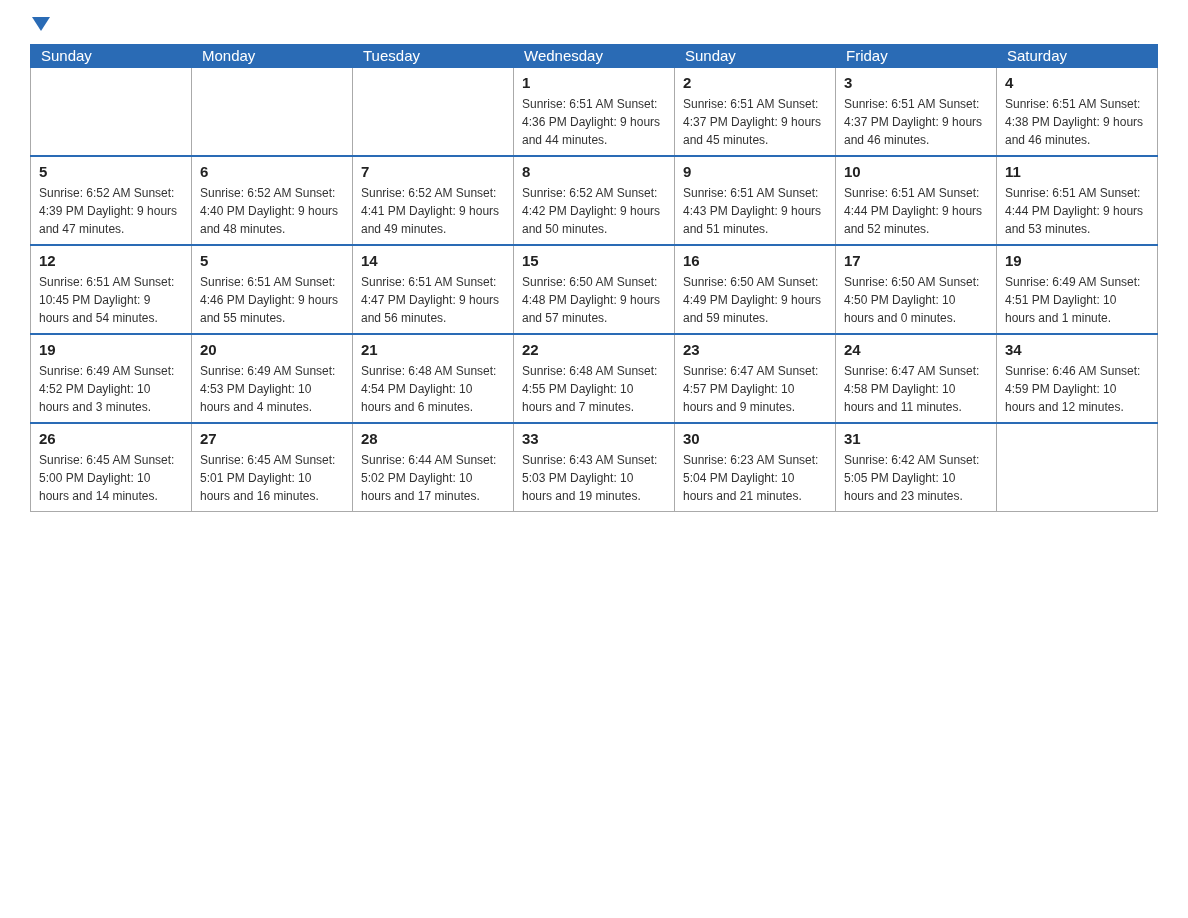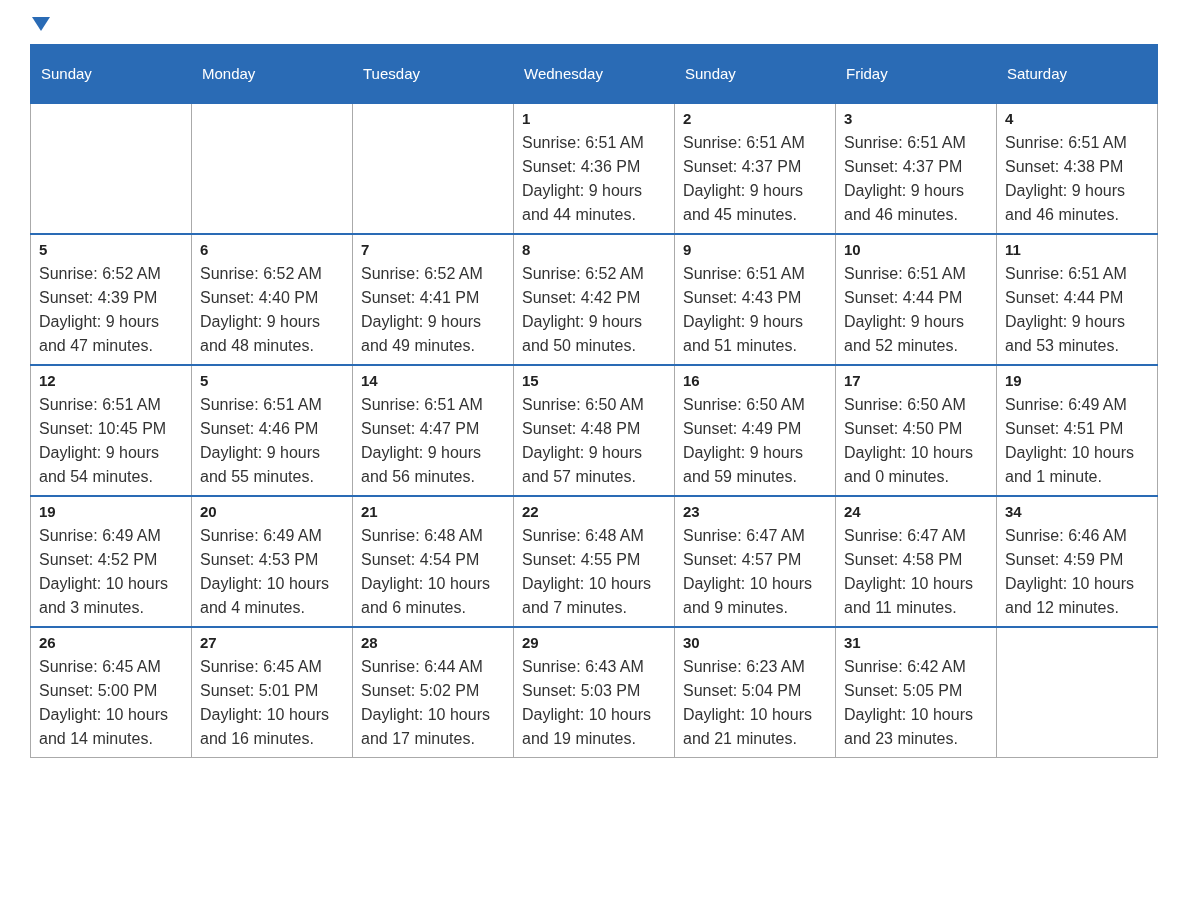--- a/index.html
+++ b/index.html
@@ -48,21 +48,21 @@
       margin-top: 4px;
     }
     .calendar {
       width: 100%;
       border-collapse: collapse;
       margin-top: 10px;
     }
     .calendar th {
       background-color: #2a6bb5;
       color: #fff;
-      padding: 20px 10px;
+      padding: 2px 10px;
       font-size: 15px;
       font-weight: normal;
       text-align: left;
       border: 1px solid #2a6bb5;
     }
     .calendar td {
       border: 1px solid #aaa;
       vertical-align: top;
       padding: 6px 8px;
       width: calc(100% / 7);
@@ -74,21 +74,21 @@
     .calendar tr td {
       border-top: 2px solid #2a6bb5;
     }
     .day-num {
       font-size: 15px;
       font-weight: bold;
       color: #222;
       margin-bottom: 4px;
     }
     .day-info {
-      font-size: 16px;
+      font-size: 12px;
       color: #333;
       line-height: 1.5;
     }
     .empty-cell {
       background: #fff;
     }
   </style>
 </head>
 <body>
 
@@ -295,21 +295,21 @@
 Sunset: 5:01 PM
 Daylight: 10 hours and 16 minutes.</div>
         </td>
         <td>
           <div class="day-num">28</div>
           <div class="day-info">Sunrise: 6:44 AM
 Sunset: 5:02 PM
 Daylight: 10 hours and 17 minutes.</div>
         </td>
         <td>
-          <div class="day-num">29</div>
+          <div class="day-num">33</div>
           <div class="day-info">Sunrise: 6:43 AM
 Sunset: 5:03 PM
 Daylight: 10 hours and 19 minutes.</div>
         </td>
         <td>
           <div class="day-num">30</div>
           <div class="day-info">Sunrise: 6:23 AM
 Sunset: 5:04 PM
 Daylight: 10 hours and 21 minutes.</div>
         </td>

